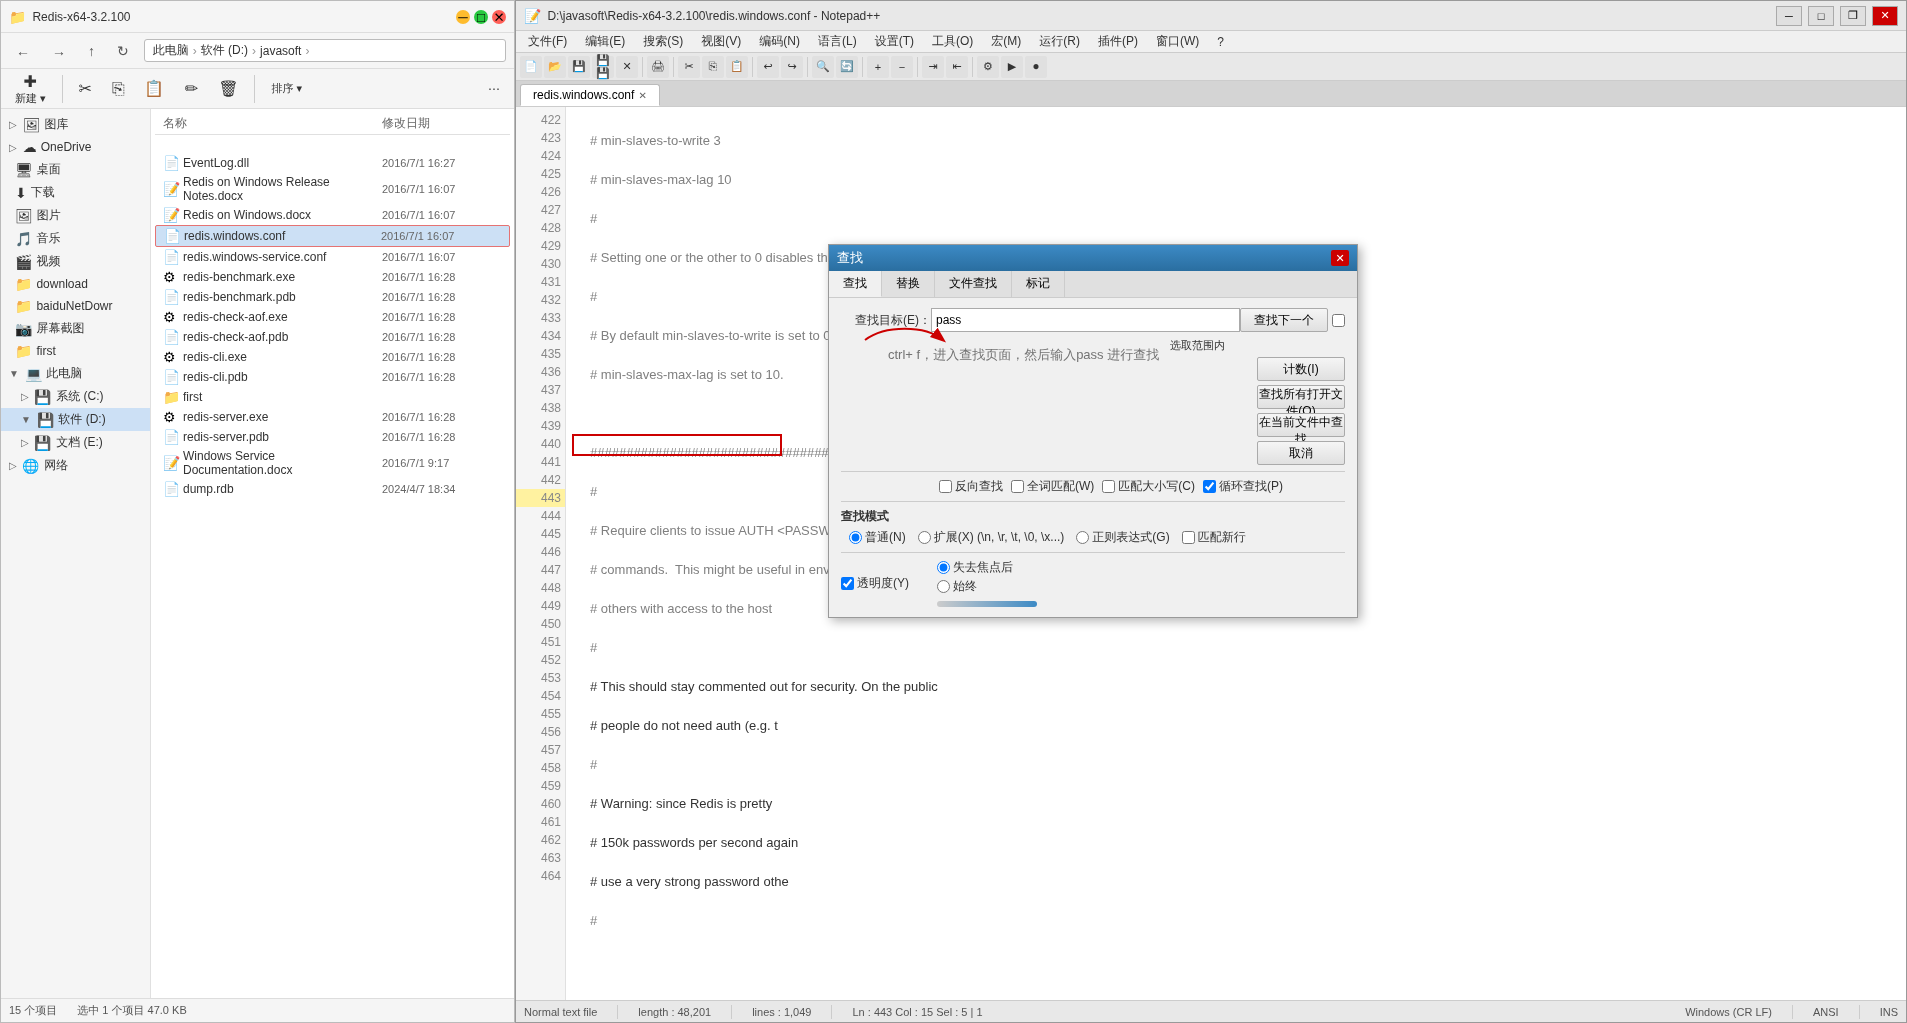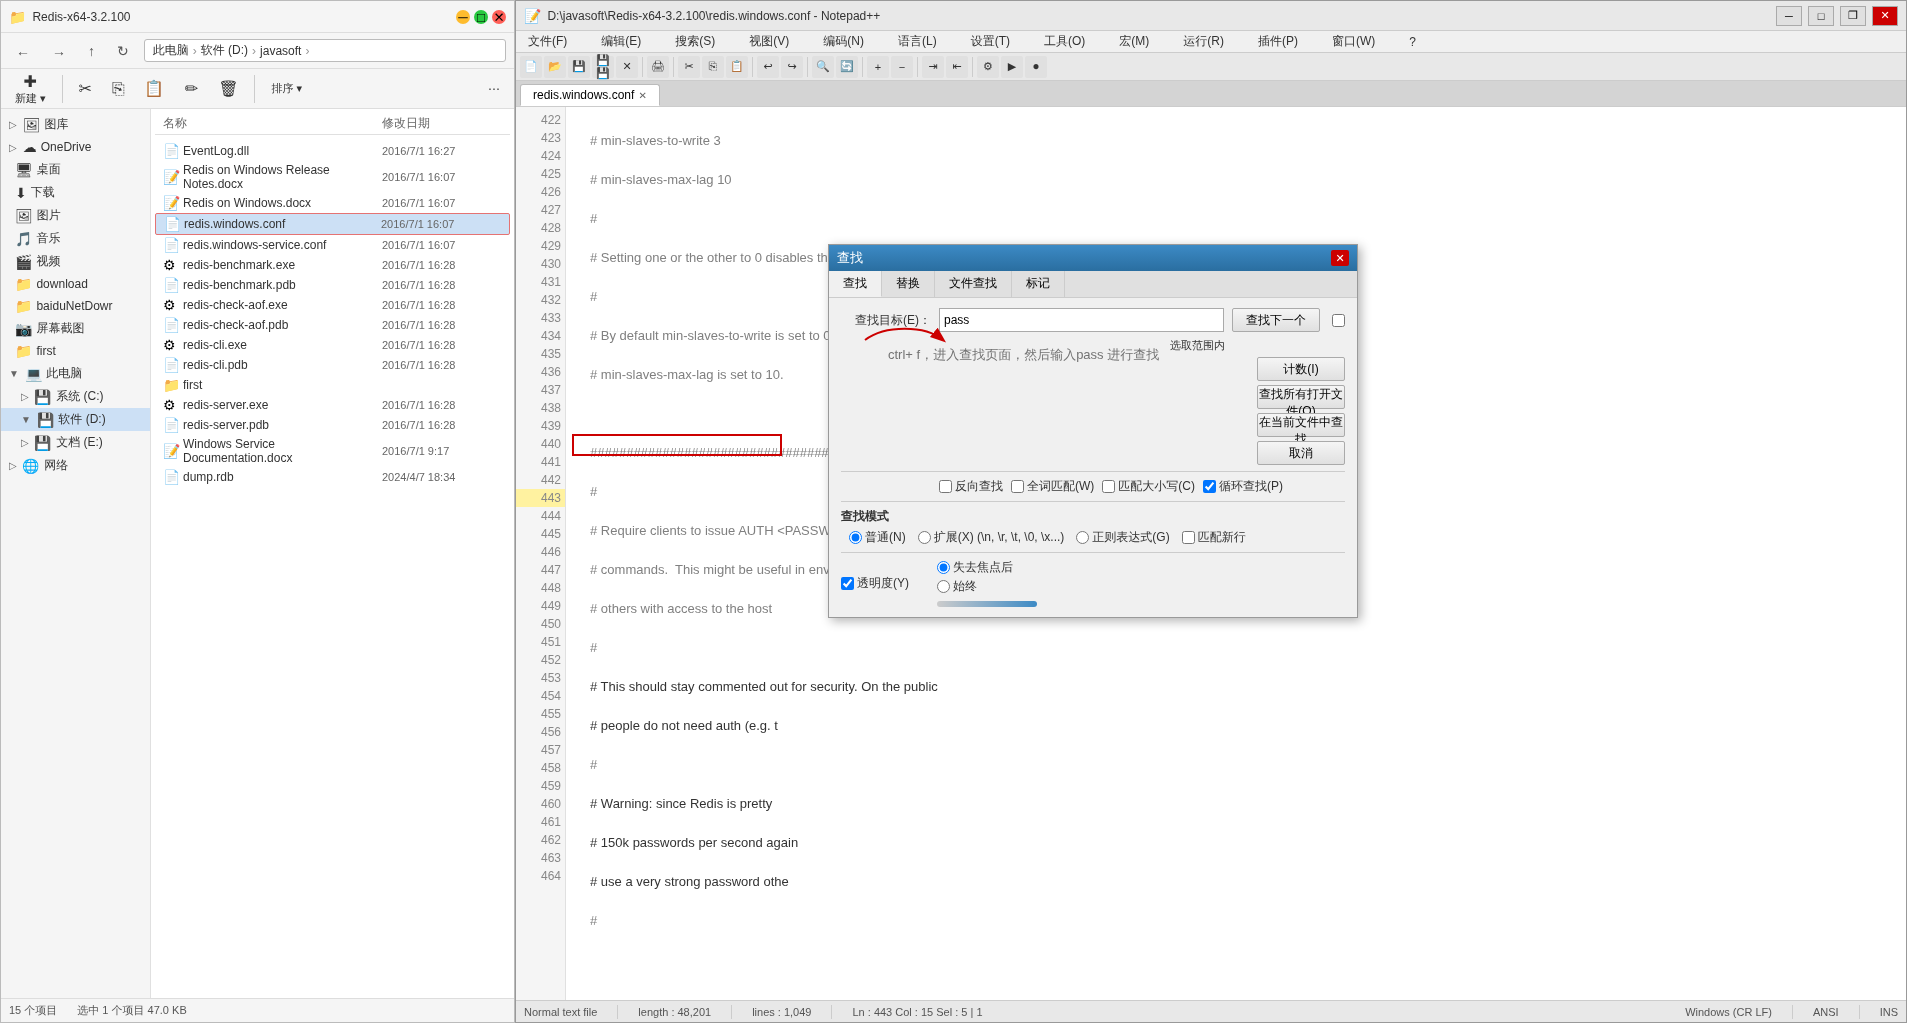--- a/index.html
+++ b/index.html
@@ -81,21 +81,21 @@
     .sidebar-icon { font-size: 14px; }
     .sidebar-expand { font-size: 10px; color: #666; margin-right: 2px; }
 
     .file-list { flex: 1; overflow-y: auto; padding: 4px; }
     .file-list-header {
       display: flex;
       padding: 2px 8px;
       font-size: 12px;
       color: #666;
       border-bottom: 1px solid #e0e0e0;
-      margin-bottom: 6px;
+      margin-bottom: 18px;
     }
     .col-name { flex: 1; }
     .col-date { width: 120px; }
     .file-row {
       display: flex;
       align-items: center;
       padding: 2px 8px;
       font-size: 12px;
       cursor: pointer;
       border-radius: 2px;
@@ -143,21 +143,21 @@
     .notepad-window-btn { width: 26px; height: 20px; background: #e0e0e0; border: 1px solid #aaa; font-size: 11px; cursor: pointer; display: flex; align-items: center; justify-content: center; }
     .notepad-window-btn.close-btn { background: #cc0000; color: #fff; }
 
     .notepad-menubar {
       background: #f0f0f0;
       height: 22px;
       display: flex;
       align-items: center;
       padding: 0 4px;
       border-bottom: 1px solid #ccc;
-      gap: 18px;
+      gap: 2px;
     }
     .menu-item { padding: 2px 8px; font-size: 12px; color: #333; cursor: pointer; border-radius: 2px; }
 
     .notepad-toolbar {
       background: #e8e8e8;
       height: 28px;
       display: flex;
       align-items: center;
       padding: 0 4px;
       border-bottom: 1px solid #ccc;
@@ -270,21 +270,21 @@
     }
     .find-tabs {
       display: flex;
       background: #e0e0e0;
       border-bottom: 1px solid #ccc;
     }
     .find-tab { padding: 4px 14px; font-size: 12px; cursor: pointer; border-right: 1px solid #ccc; }
     .find-tab.active { background: #f0f0f0; border-bottom: 1px solid #f0f0f0; }
 
     .find-body { padding: 10px 12px; }
-    .find-row { display: flex; align-items: center; margin-bottom: 6px; gap: 8px; }
+    .find-row { display: flex; align-items: center; margin-bottom: 6px; }
     .find-label { width: 90px; font-size: 12px; color: #333; text-align: right; }
     .find-input { flex: 1; height: 24px; border: 1px solid #aaa; padding: 0 4px; font-size: 12px; background: #fff; }
     .find-btn {
       width: 88px; height: 24px;
       background: linear-gradient(to bottom, #f5f5f5, #e0e0e0);
       border: 1px solid #aaa;
       font-size: 12px;
       cursor: pointer;
       border-radius: 2px;
     }

